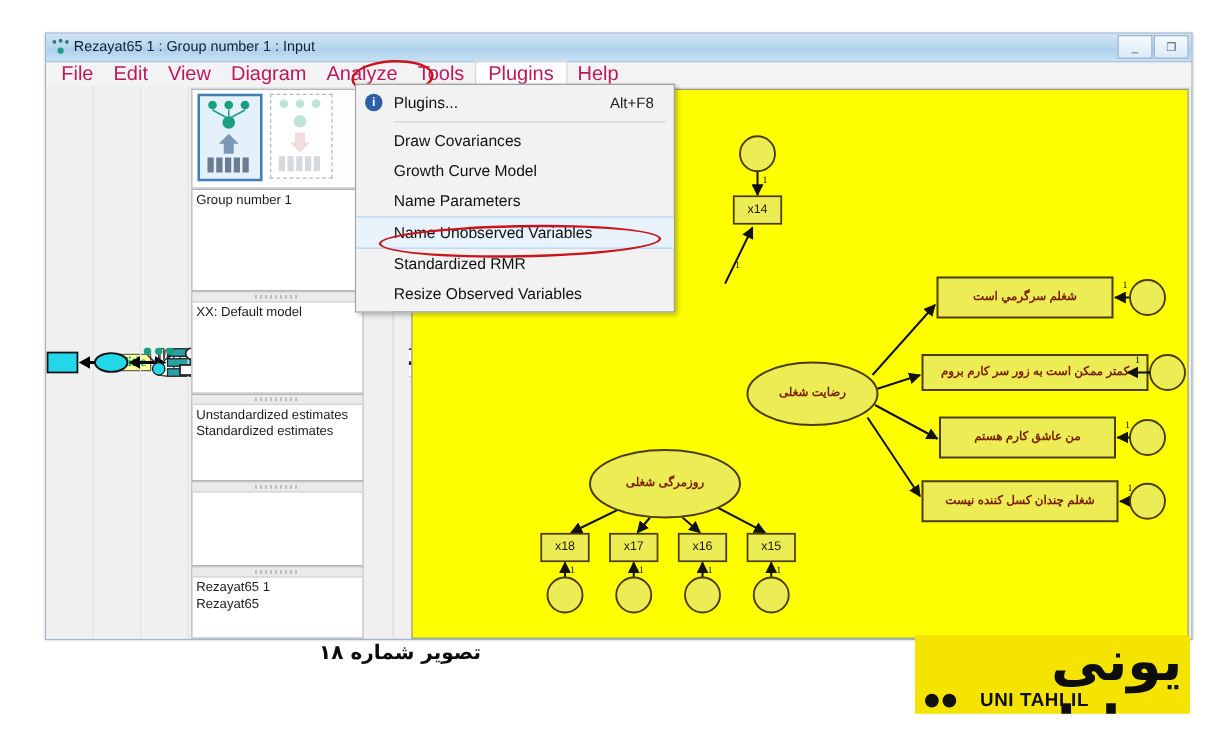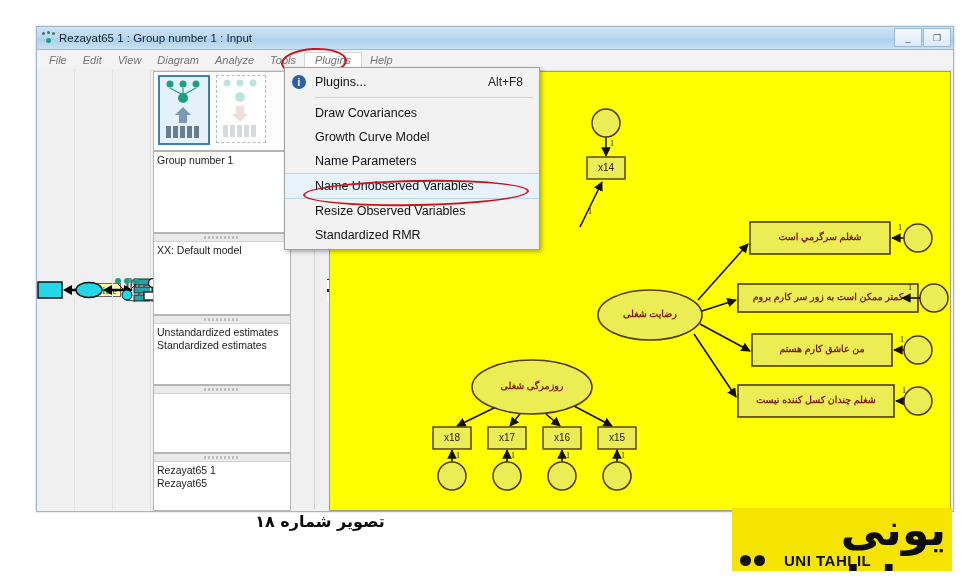--- a/index.html
+++ b/index.html
@@ -41,21 +41,21 @@
     width:26px;height:17px;border:1px solid #9cb9d4;
     background:linear-gradient(180deg,#f4fafd,#dceaf6);
     font-size:9px;color:#44535f;display:flex;align-items:center;justify-content:center;
   }
   
   #menu-bar{
     height:20px;background:#f3f3f3;border-bottom:1px solid #dcdcdc;
     display:flex;align-items:center;padding-left:4px;position:relative;
   }
   .menu-item{
-    font-size:11px;color:#737373;padding:2px 8px;white-space:nowrap;cursor:default;font-style:italic;
+    font-size:16px;color:#be185d;padding:2px 8px;white-space:nowrap;cursor:default;
   }
   .menu-item.open{background:#ffffff;border:1px solid #d6d6d6;border-bottom:1px solid #ffffff;padding:1px 10px;}
   
   #plugins-circle{
     position:absolute;left:244px;top:-2px;width:62px;height:24px;
     border:2.2px solid #c9141e;border-radius:50%;
     transform:rotate(-3deg);pointer-events:none;
   }
   
   #toolbox{
@@ -775,24 +775,24 @@
     <div class="pm-item">
       <span>Growth Curve Model</span>
     </div>
     <div class="pm-item">
       <span>Name Parameters</span>
     </div>
     <div class="pm-item hl">
       <span>Name Unobserved Variables</span>
     </div>
     <div class="pm-item">
+      <span>Standardized RMR</span>
+    </div>
+    <div class="pm-item">
       <span>Resize Observed Variables</span>
-    </div>
-    <div class="pm-item">
-      <span>Standardized RMR</span>
     </div>
     <div id="menu-red-ellipse"></div>
   </div>
 
 </div>
 
 <div id="caption">تصویر شماره ۱۸</div>
 
 <div id="logo">
   <div id="logo-word">یونی تحلیل</div>

